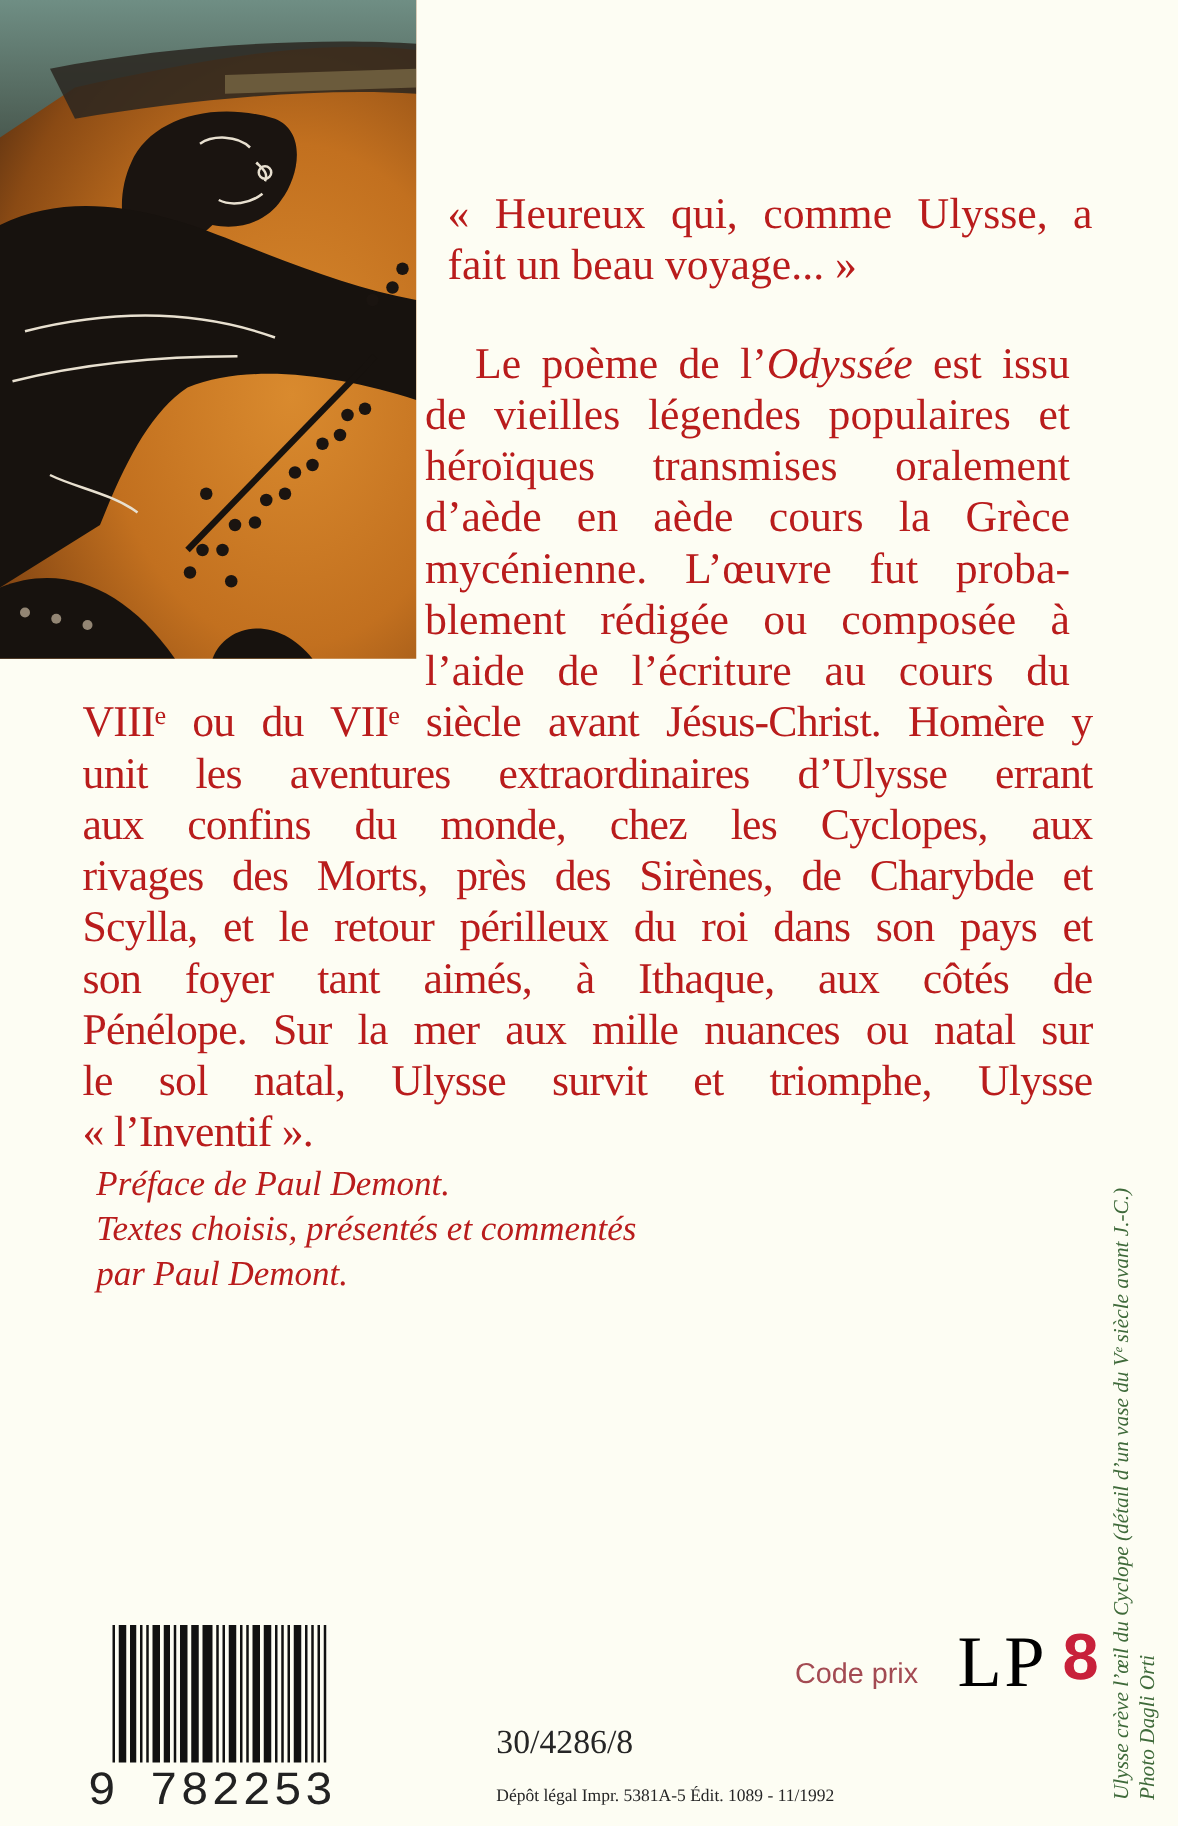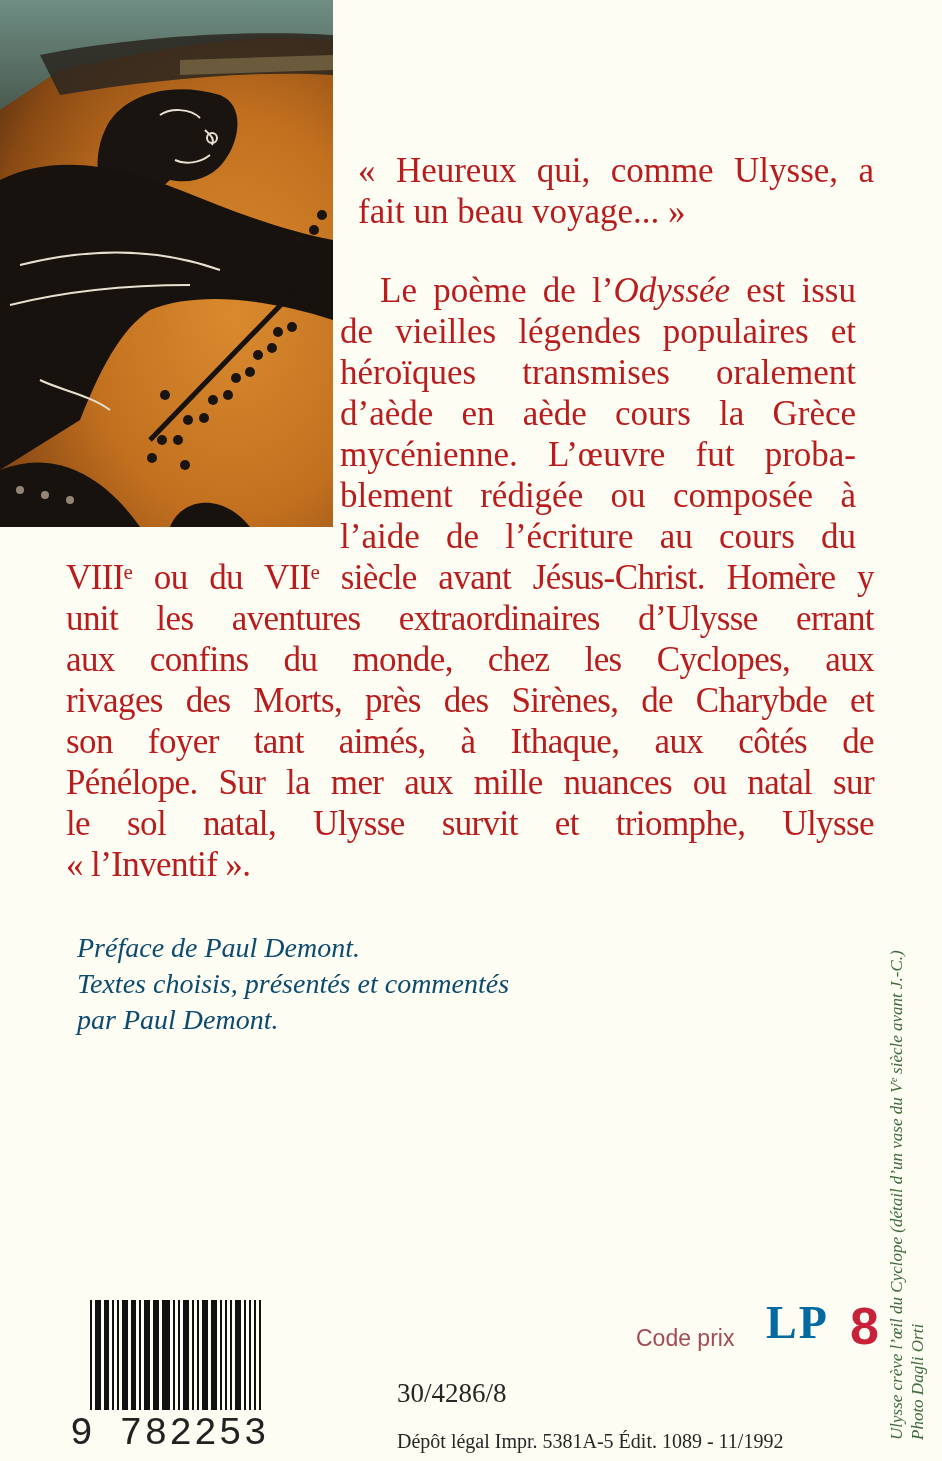--- a/index.html
+++ b/index.html
@@ -21,21 +21,21 @@
       color: #b91c1c;
     }
     .body-text .line { display: block; text-align-last: justify; white-space: nowrap; }
     .body-text .line.last { text-align-last: left; }
     .quote { left: 358px; top: 150px; width: 516px; }
     .para-top { left: 340px; top: 270px; width: 516px; }
     .para-bottom { left: 66px; top: 557px; width: 808px; letter-spacing: -0.6px; }
     .indent { padding-left: 40px; }
     .credits {
       position: absolute; left: 77px; top: 930px; width: 560px;
-      font-style: italic; font-size: 28px; line-height: 36px; color: #0c4a6e;
+      font-style: italic; font-size: 28px; line-height: 36px; color: #b91c1c;
     }
     .credits .cl { display: block; }
     .caption {
       position: absolute; left: 886px; top: 1440px;
       transform: rotate(-90deg); transform-origin: 0 0;
       width: 800px; font-style: italic; font-size: 17px; line-height: 21px; color: #3f6a3a;
     }
     .caption .c2 { padding-left: 0; }
     .barcode {
       position: absolute; left: 90px; top: 1300px; width: 265px; height: 140px;
@@ -45,34 +45,34 @@
     .barcode-num {
       position: absolute; left: -20px; top: 112px;
       font-family: Liberation Mono, monospace; font-size: 38px; letter-spacing: 2px; color: #222;
     }
     .code-prix {
       position: absolute; left: 636px; top: 1325px;
       font-family: "Liberation Sans", sans-serif; font-size: 23px; color: #a34a52;
     }
     .lp {
       position: absolute; left: 766px; top: 1296px;
-      font-family: "Liberation Serif", serif; font-weight: bold; font-size: 46px; color: #0369a1;
+      font-family: "Liberation Serif", serif; font-weight: normal; font-size: 58px; color: #000000;
       letter-spacing: 2px;
     }
     .lp-num {
       position: absolute; left: 850px; top: 1296px;
       font-family: "Liberation Sans", sans-serif; font-weight: bold; font-size: 52px; color: #c8213a;
     }
     .ref {
       position: absolute; left: 397px; top: 1378px;
       font-size: 27px; color: #262626;
     }
     .depot {
       position: absolute; left: 397px; top: 1430px;
-      font-size: 20px; color: #262626; white-space: nowrap;
+      font-size: 14px; color: #262626; white-space: nowrap;
     }
   </style>
 </head>
 <body>
 
 <div class="vase">
   <svg width="333" height="527" viewBox="0 0 333 527">
     <defs>
       <linearGradient id="sky" x1="0" y1="0" x2="0" y2="1">
         <stop offset="0" stop-color="#6f8e84"></stop>
@@ -134,20 +134,21 @@
   <span class="line">mycénienne. L’œuvre fut proba-</span>
   <span class="line">blement rédigée ou composée à</span>
   <span class="line">l’aide de l’écriture au cours du</span>
 </div>
 
 <div class="body-text para-bottom">
   <span class="line">VIIIᵉ ou du VIIᵉ siècle avant Jésus-Christ. Homère y</span>
   <span class="line">unit les aventures extraordinaires d’Ulysse errant</span>
   <span class="line">aux confins du monde, chez les Cyclopes, aux</span>
   <span class="line">rivages des Morts, près des Sirènes, de Charybde et</span>
+  <span class="line">Scylla, et le retour périlleux du roi dans son pays et</span>
   <span class="line">son foyer tant aimés, à Ithaque, aux côtés de</span>
   <span class="line">Pénélope. Sur la mer aux mille nuances ou natal sur</span>
   <span class="line">le sol natal, Ulysse survit et triomphe, Ulysse</span>
   <span class="line last">« l’Inventif ».</span>
 </div>
 
 <div class="credits">
   <span class="cl">Préface de Paul Demont.</span>
   <span class="cl">Textes choisis, présentés et commentés</span>
   <span class="cl">par Paul Demont.</span>

